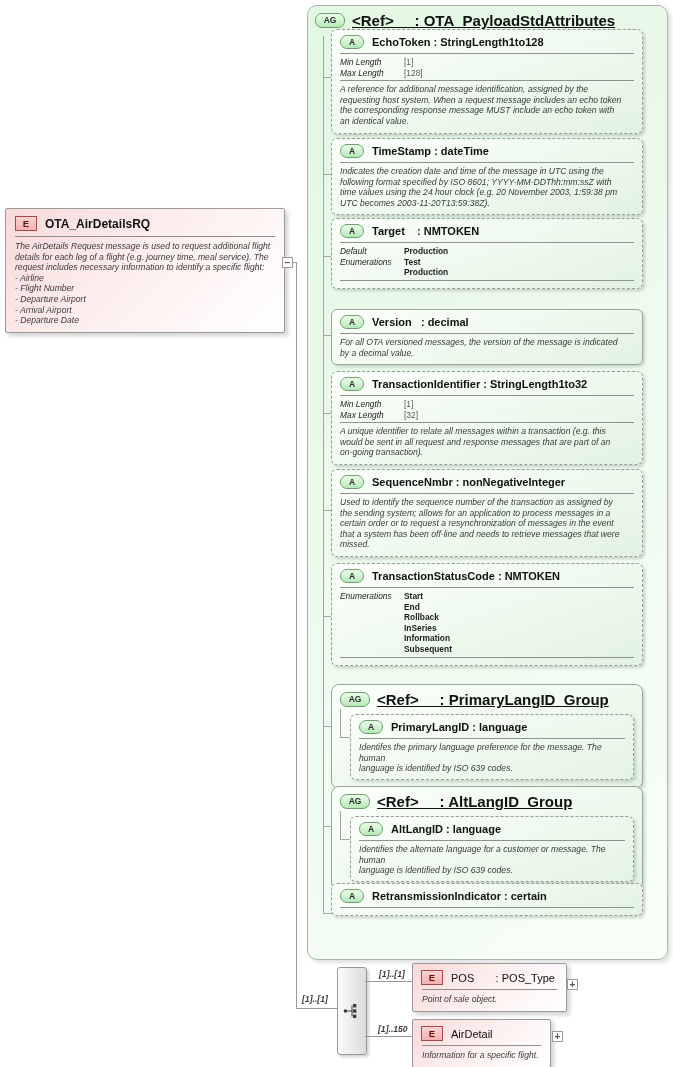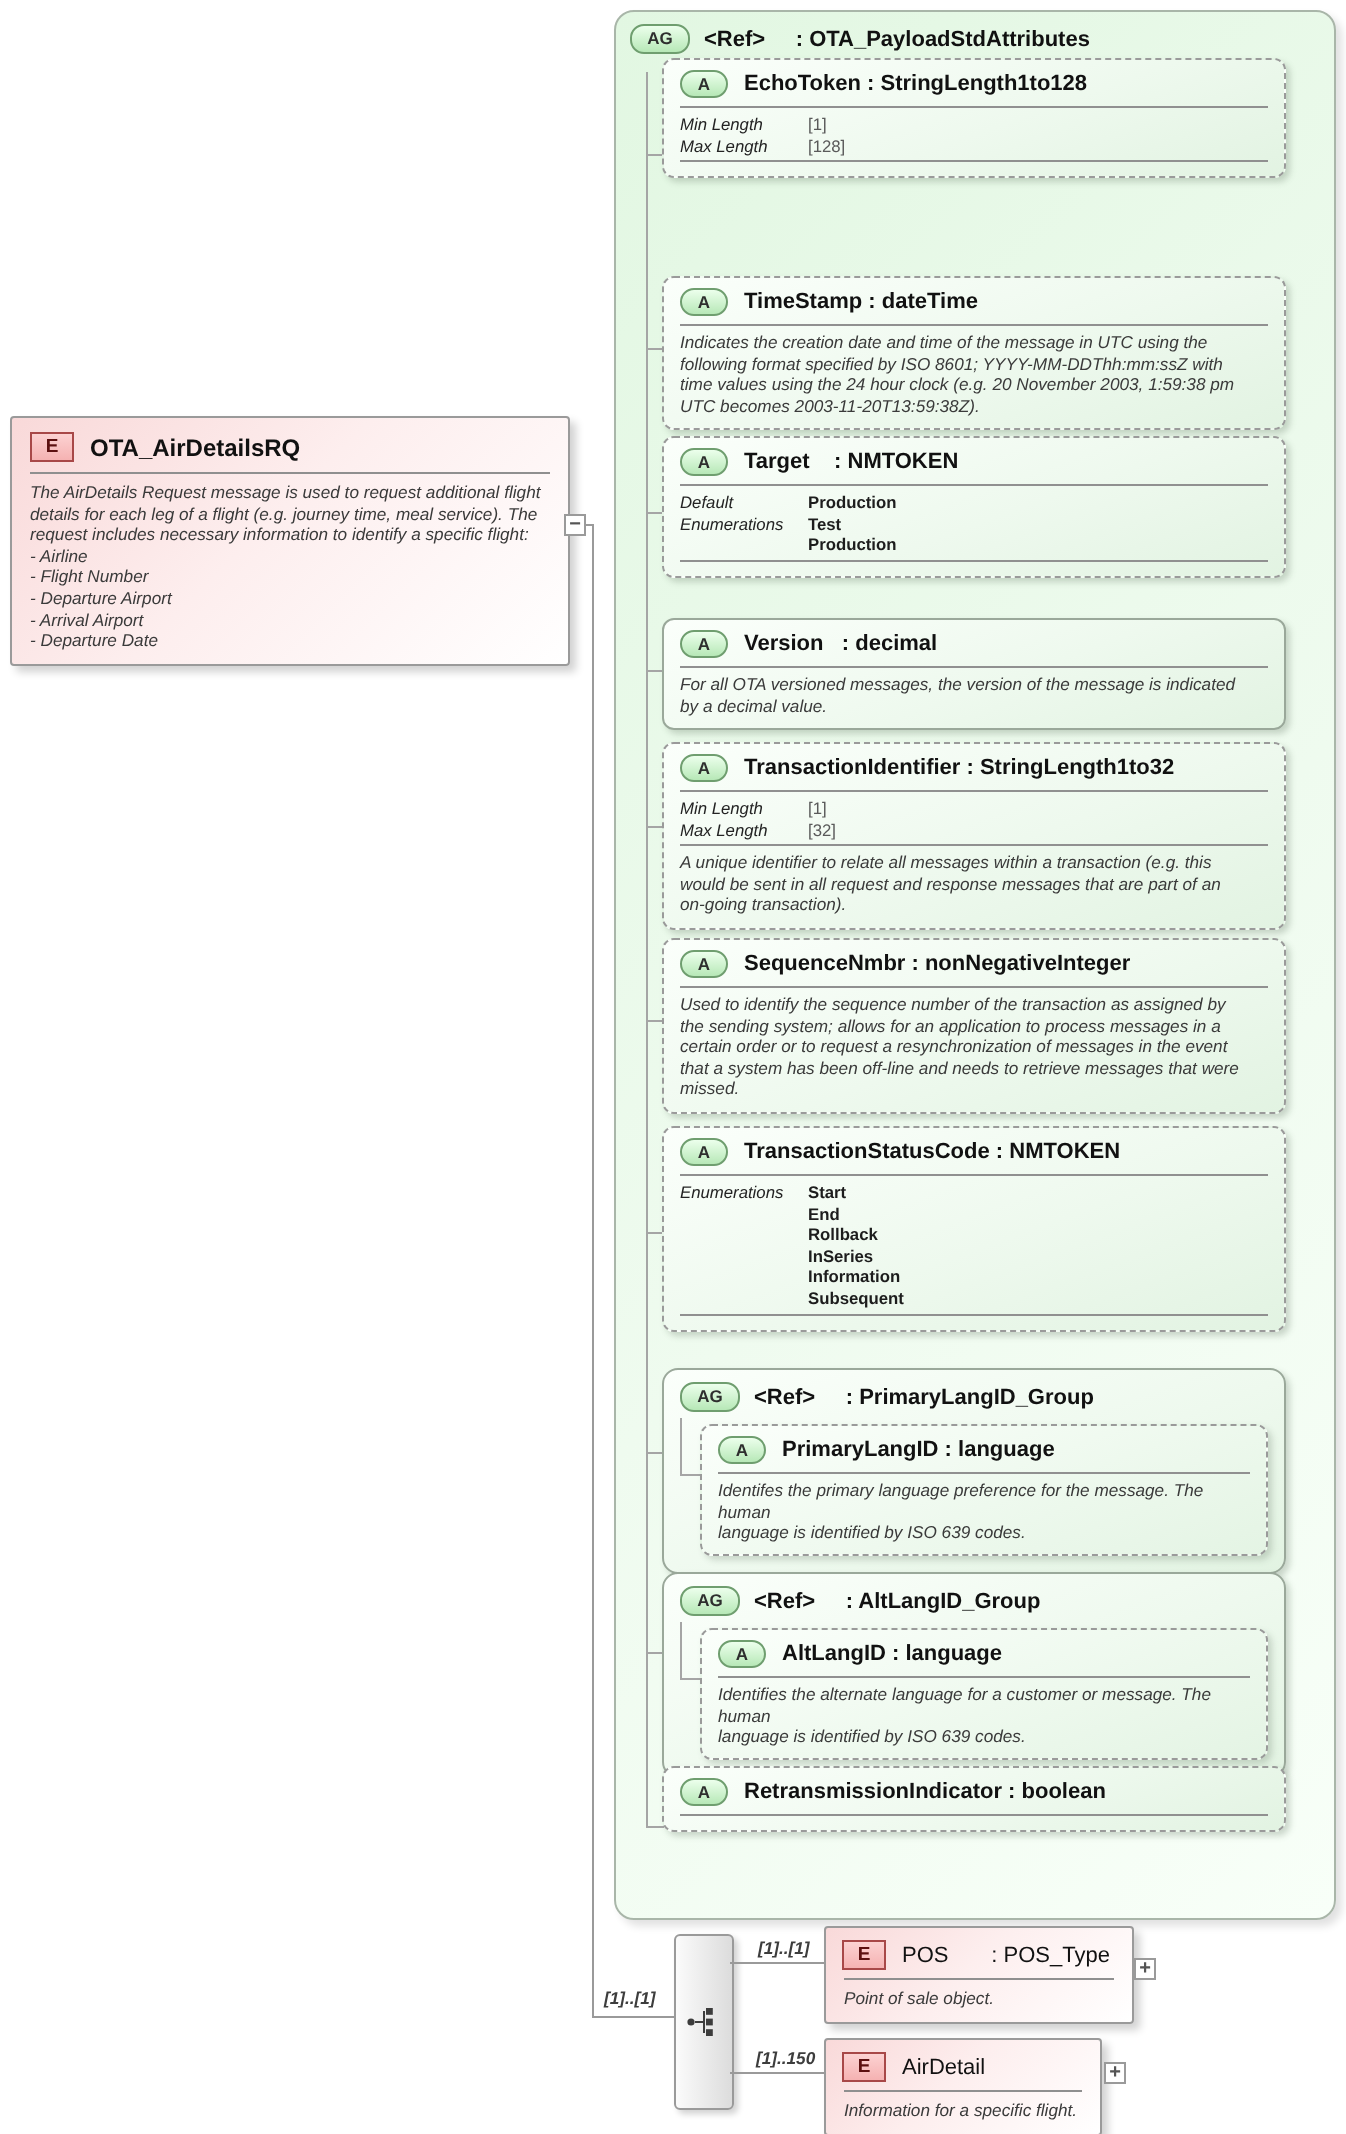--- a/index.html
+++ b/index.html
@@ -39,21 +39,21 @@
     border:1px solid #a9b6a9;border-radius:10px;
     box-shadow:3px 3px 4px rgba(0,0,0,.12);
   }
   .ag-head{position:absolute;left:7px;top:6px;display:flex;align-items:center;gap:7px;}
   .ag-badge{
     flex:0 0 auto;min-width:24px;height:13px;padding:0 2px;display:inline-block;
     background:linear-gradient(180deg,#ecffec,#b7e8b7);
     border:1px solid #6f9e6f;border-radius:7px;color:#2e2e2e;
     font-size:8.5px;font-weight:bold;line-height:13px;text-align:center;
   }
-  .ag-title{font-weight:bold;font-size:11px;color:#111;white-space:pre;}
+  .ag-title{font-weight:bold;font-size:15px;color:#111;white-space:pre;text-decoration:underline;}
   
   .attr-box{
     position:absolute;left:23px;width:310px;
     background:linear-gradient(160deg,#fbfffb 0%,#eef9ee 55%,#e2f3e2 100%);
     border:1px dashed #9a9a9a;border-radius:6px;
     box-shadow:2px 2px 3px rgba(90,110,90,.28);
     padding-bottom:5px;
   }
   .attr-box.required{border-style:solid;border-color:#9aa89a;}
   .attr-head{display:flex;align-items:center;gap:8px;padding:5px 8px 3px 8px;}
@@ -158,20 +158,24 @@
         <span class="attr-title">EchoToken : StringLength1to128</span>
       </div>
       <div class="sep"></div>
       <div class="facets">
         <span class="facet-label">Min Length</span>
         <span class="facet-value">[1]</span>
         <span class="facet-label">Max Length</span>
         <span class="facet-value">[128]</span>
       </div>
       <div class="sep"></div>
+      <div class="doc">A reference for additional message identification, assigned by the
+requesting host system. When a request message includes an echo token
+the corresponding response message MUST include an echo token with
+an identical value.</div>
     </div>
 
     <div class="attr-box" style="top:132px;">
       <div class="attr-head">
         <span class="a-badge">A</span>
         <span class="attr-title">TimeStamp : dateTime</span>
       </div>
       <div class="sep"></div>
       <div class="doc">Indicates the creation date and time of the message in UTC using the
 following format specified by ISO 8601; YYYY-MM-DDThh:mm:ssZ with
@@ -292,21 +296,21 @@
         </div>
         <div class="sep"></div>
         <div class="doc">Identifies the alternate language for a customer or message. The human
 language is identified by ISO 639 codes.</div>
       </div>
     </div>
 
     <div class="attr-box" style="top:877px;">
       <div class="attr-head">
         <span class="a-badge">A</span>
-        <span class="attr-title">RetransmissionIndicator : boolean</span>
+        <span class="attr-title">RetransmissionIndicator : certain</span>
       </div>
       <div class="sep"></div>
     </div>
   </div>
 
   <div class="compositor">
     <svg width="20" height="20" viewBox="0 0 20 20">
       <circle cx="3.5" cy="10" r="1.8" fill="#3c3c3c"></circle>
       <line x1="5.5" y1="10" x2="10" y2="10" stroke="#3c3c3c" stroke-width="1"></line>
       <line x1="10" y1="4.5" x2="10" y2="15.5" stroke="#3c3c3c" stroke-width="1"></line>

